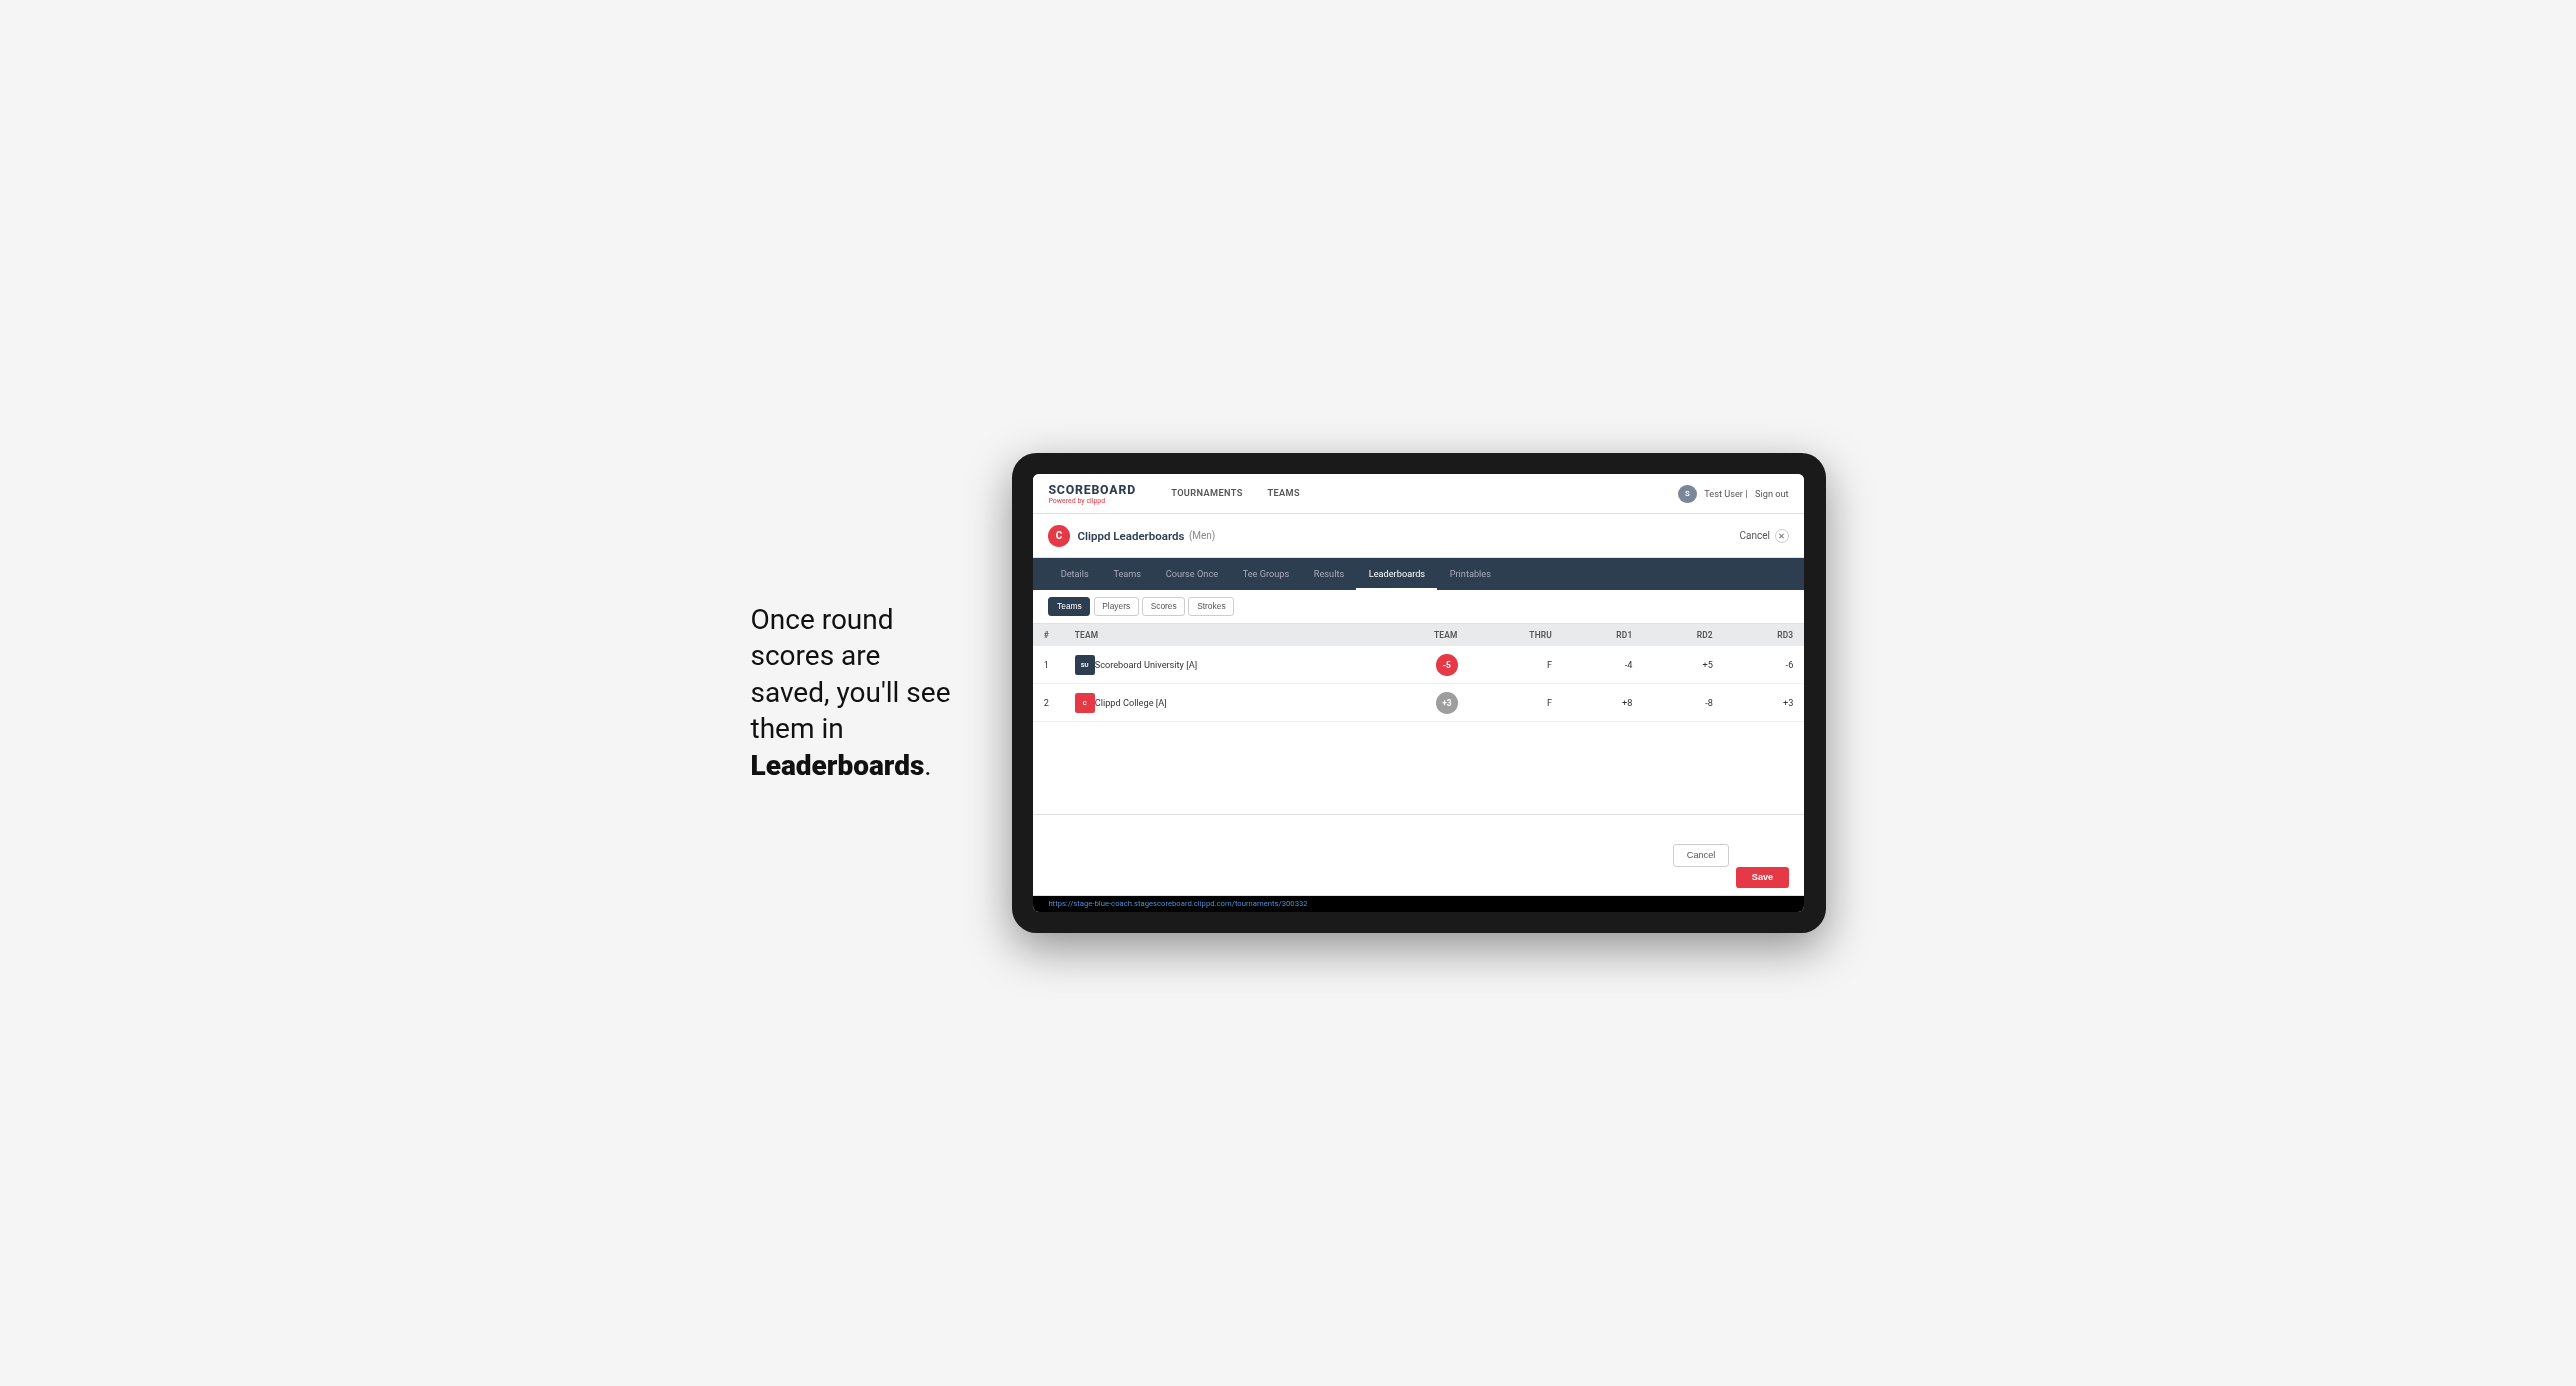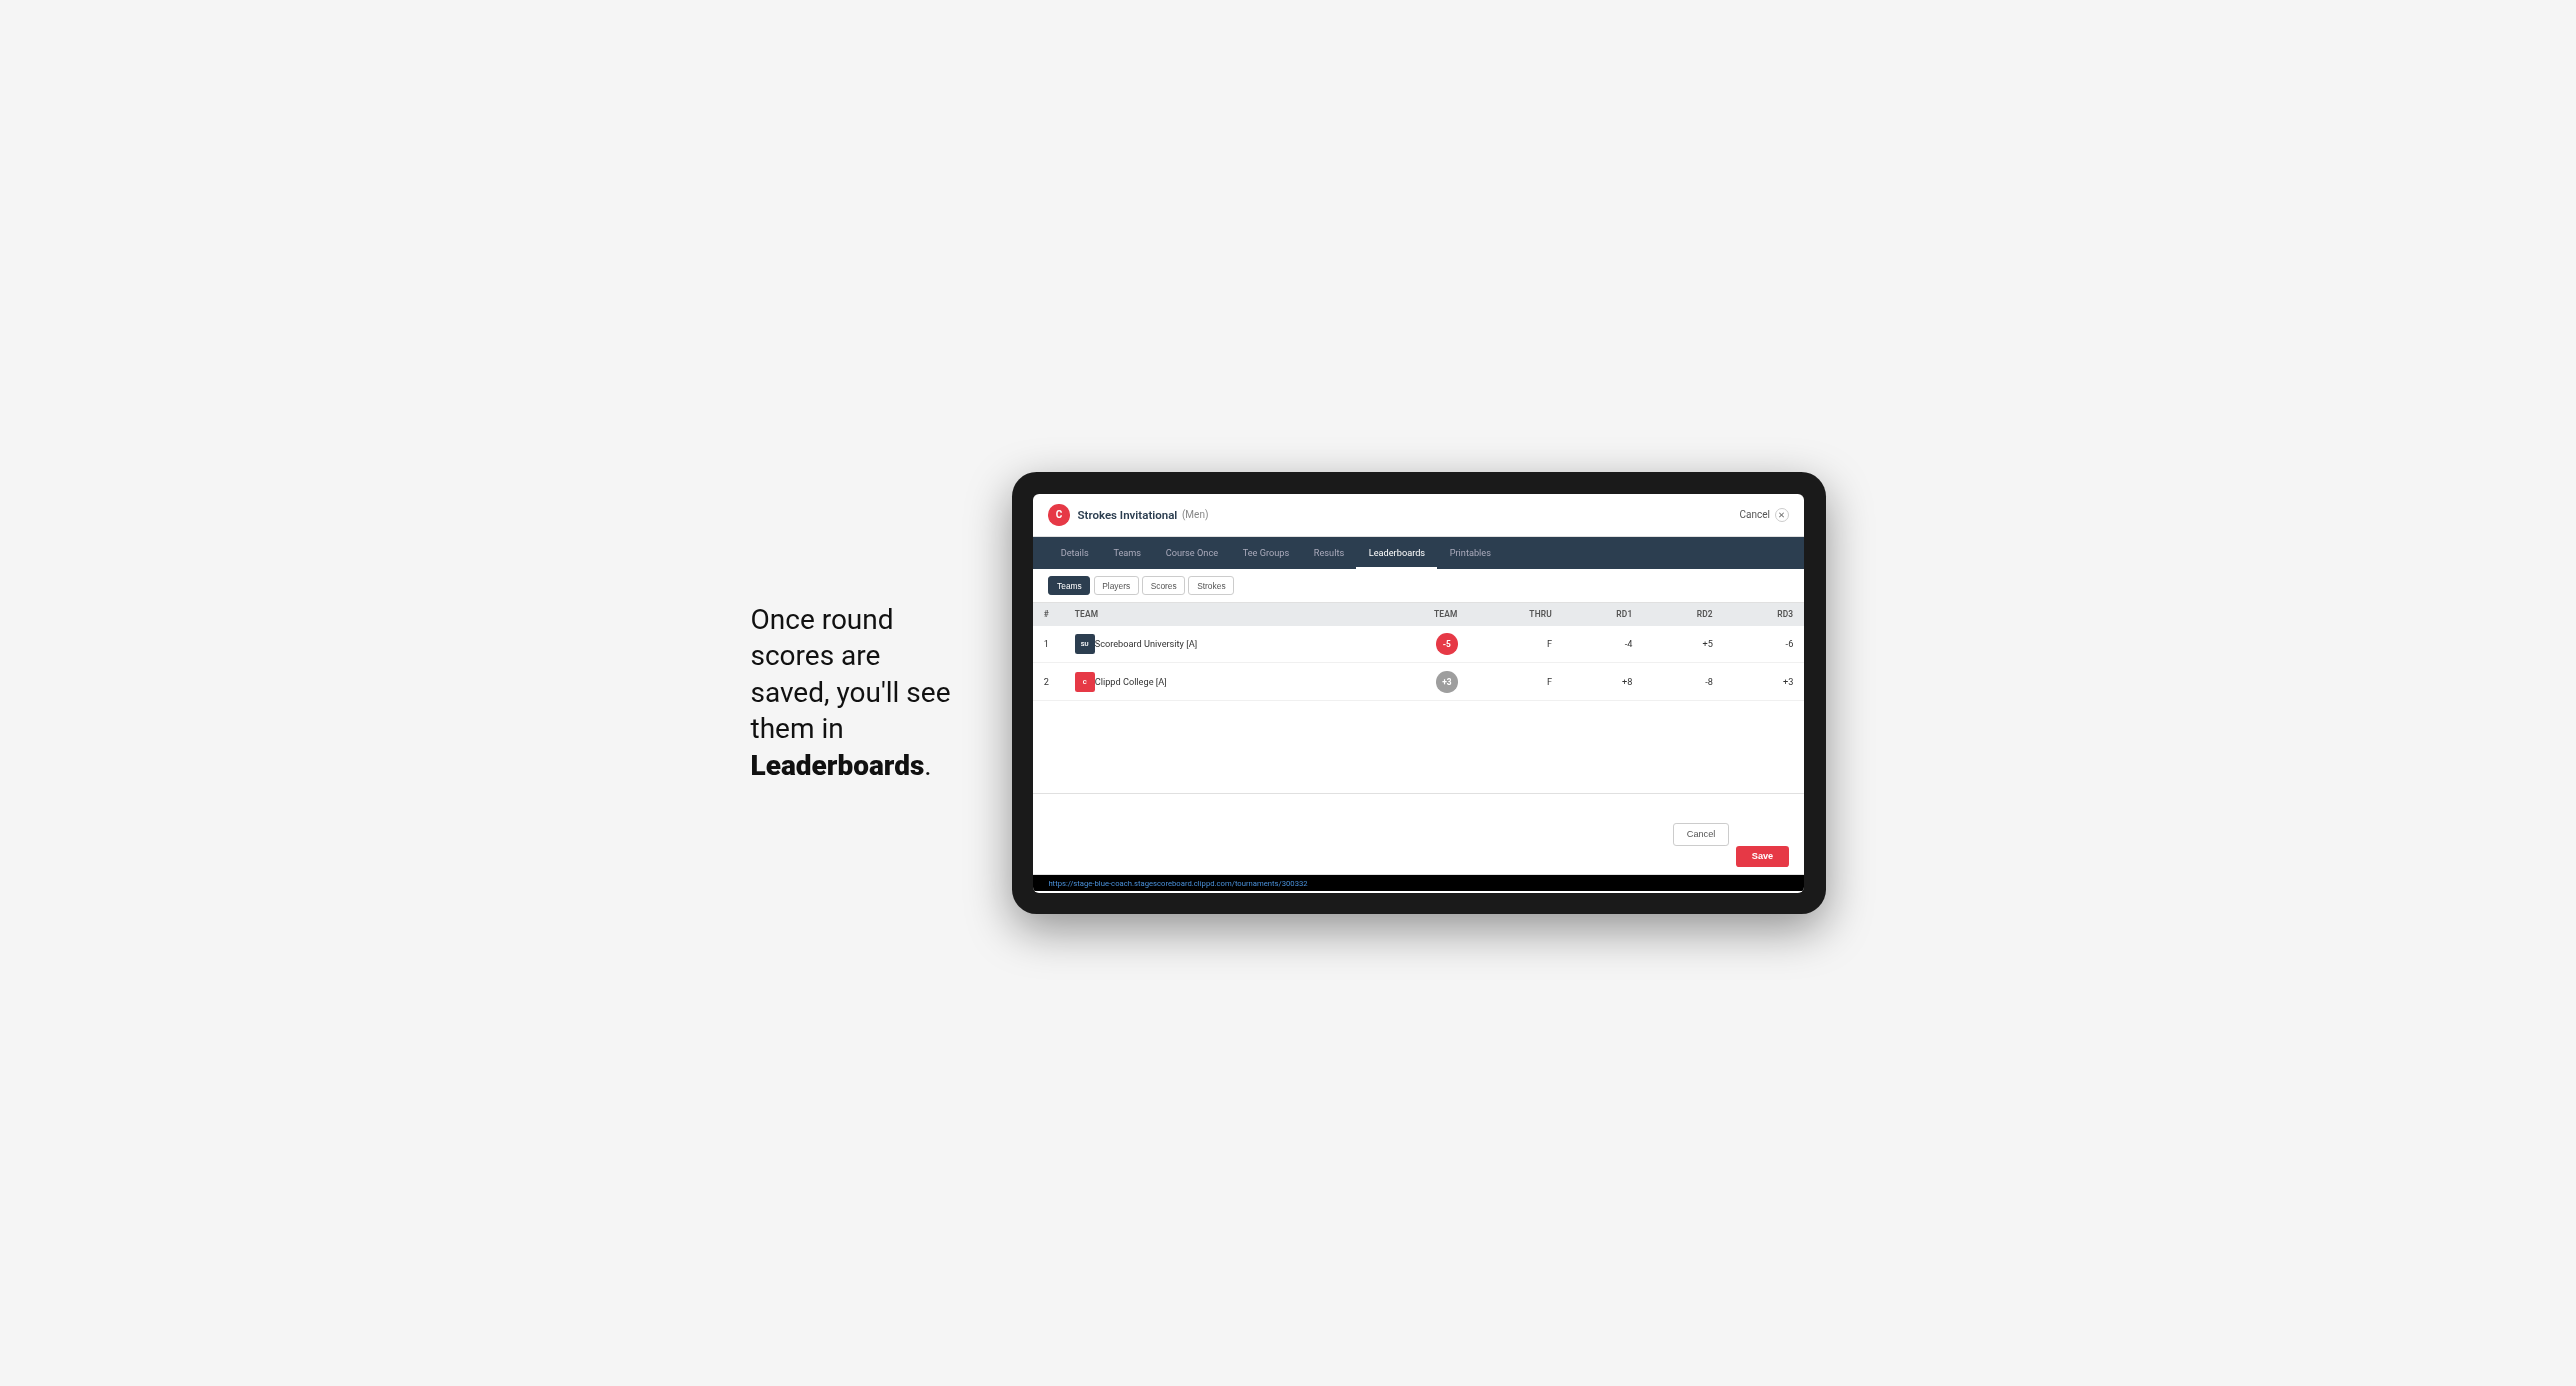--- a/index.html
+++ b/index.html
@@ -302,24 +302,41 @@
 
 <div class="page-container">
 
   <div class="sidebar-text">
     <span>Once round scores are saved, you'll see them in </span><strong>Leaderboards</strong><span>.</span>
   </div>
 
   <div class="tablet-outer">
     <div class="tablet-screen">
 
+      <div class="top-nav">
+        <div class="logo-area">
+          <span class="logo-text">SCOREBOARD</span>
+          <span class="logo-sub">
+            <span>Powered by </span><span style="color:#e63946;">clippd</span>
+          </span>
+        </div>
+        <div class="nav-links">
+          <div class="nav-link">TOURNAMENTS</div>
+          <div class="nav-link">TEAMS</div>
+        </div>
+        <div class="nav-right">
+          <div class="user-avatar">S</div>
+          <span>Test User |</span>
+          <span class="sign-out-link">Sign out</span>
+        </div>
+      </div>
 
       <div class="tournament-header">
         <div class="tournament-icon">C</div>
-        <span class="tournament-name">Strokes Invitational</span>
+        <span class="tournament-name">Clippd Leaderboards</span>
         <span class="tournament-type">(Men)</span>
         <div class="cancel-btn">
           <span>Cancel</span>
           <div class="cancel-x">✕</div>
         </div>
       </div>
 
       <div class="tab-nav">
         <div class="tab-item">Details</div>
         <div class="tab-item">Teams</div>

